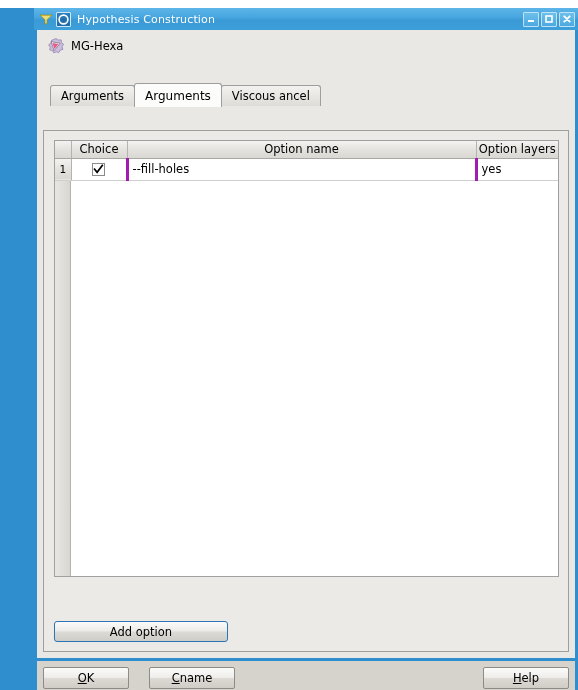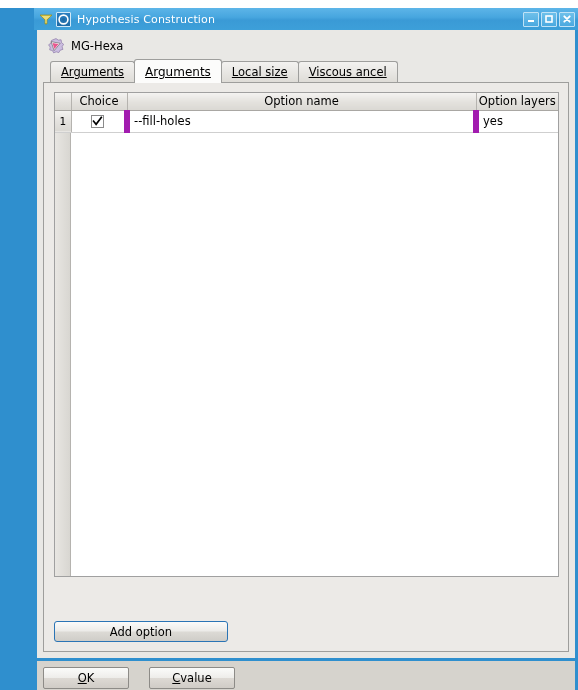--- a/index.html
+++ b/index.html
@@ -70,20 +70,21 @@
 
   
   .client {
     flex: 1 1 auto;
     background: #e9e8e5;
     margin: 0 3px 3px 3px;
     display: flex;
     flex-direction: column;
     padding: 6px 6px 0 6px;
     position: relative;
+    gap: 24px;
   }
 
   .hyp-header {
     display: flex;
     align-items: center;
     height: 20px;
     padding-left: 4px;
     margin-bottom: 3px;
   }
   .hyp-icon { width: 18px; height: 18px; flex: 0 0 18px; margin-right: 6px; }
@@ -105,21 +106,20 @@
     color: #000;
     display: flex;
     align-items: center;
     background: linear-gradient(to bottom, #f3f2f0, #dedcd7);
     border: 1px solid #9e9e9c;
     border-bottom: none;
     border-radius: 3px 3px 0 0;
     margin-right: -1px;
     cursor: pointer;
     position: relative;
-    text-decoration: underline;
   }
   .tab.active {
     height: 24px;
     background: #fcfcfb;
     border-color: #9e9e9c;
     z-index: 4;
     font-size: 12px;
     margin-bottom: -1px;
   }
 
@@ -161,21 +161,21 @@
     font-size: 11.5px;
     color: #000;
     text-align: center;
     padding: 0;
   }
   table.opt th.corner { width: 16px; border-right: 1px solid #b5b3af; }
   table.opt th.c-choice { width: 56px; }
   table.opt th.c-value { width: 82px; border-right: none; }
   table.opt td {
     height: 22px;
-    border-right: 6px solid #a21caf;
+    border-right: 3px solid #a21caf;
     border-bottom: 1px solid #cfcfcf;
     padding: 0 4px;
     font-size: 11.5px;
     color: #000;
     background: #ffffff;
     vertical-align: middle;
   }
   table.opt td.rowhdr {
     background: linear-gradient(to bottom, #f4f3f1 0%, #e3e1dd 55%, #dad8d3 100%);
     border-right: 1px solid #b5b3af;
@@ -302,21 +302,20 @@
           <path d="M4.2 4.7 L13.2 6.3 L7.1 13.6 Z" fill="#ffffff" stroke="#555" stroke-width="0.6"></path>
           <path d="M5.5 6.0 L11.6 7.1 L7.4 11.9 Z" fill="#e8558f"></path>
         </svg>
       </div>
       <div class="hyp-name">MG-Hexa</div>
     </div>
 
     <div class="tabbar">
       <div class="tab">Arguments</div>
       <div class="tab active">Arguments</div>
-      <div class="tab">Local size</div>
       <div class="tab">Viscous ancel</div>
     </div>
 
     <div class="tabpanel">
 
       <div class="table-wrap">
         <table class="opt">
           <colgroup>
             <col style="width:16px">
               <col style="width:56px">
@@ -354,17 +353,18 @@
 
       <div class="addrow">
         <button class="btn-add">Add option</button>
       </div>
 
     </div>
   </div>
 
   <div class="bottombar">
     <button class="btn"><span class="mn">O</span><span>K</span></button>
-    <button class="btn"><span class="mn">C</span><span>value</span></button>
+    <button class="btn"><span class="mn">C</span><span>name</span></button>
     <div class="spacer"></div>
+    <button class="btn"><span class="mn">H</span><span>elp</span></button>
   </div>
 
 </div>
 
 </body></html>

